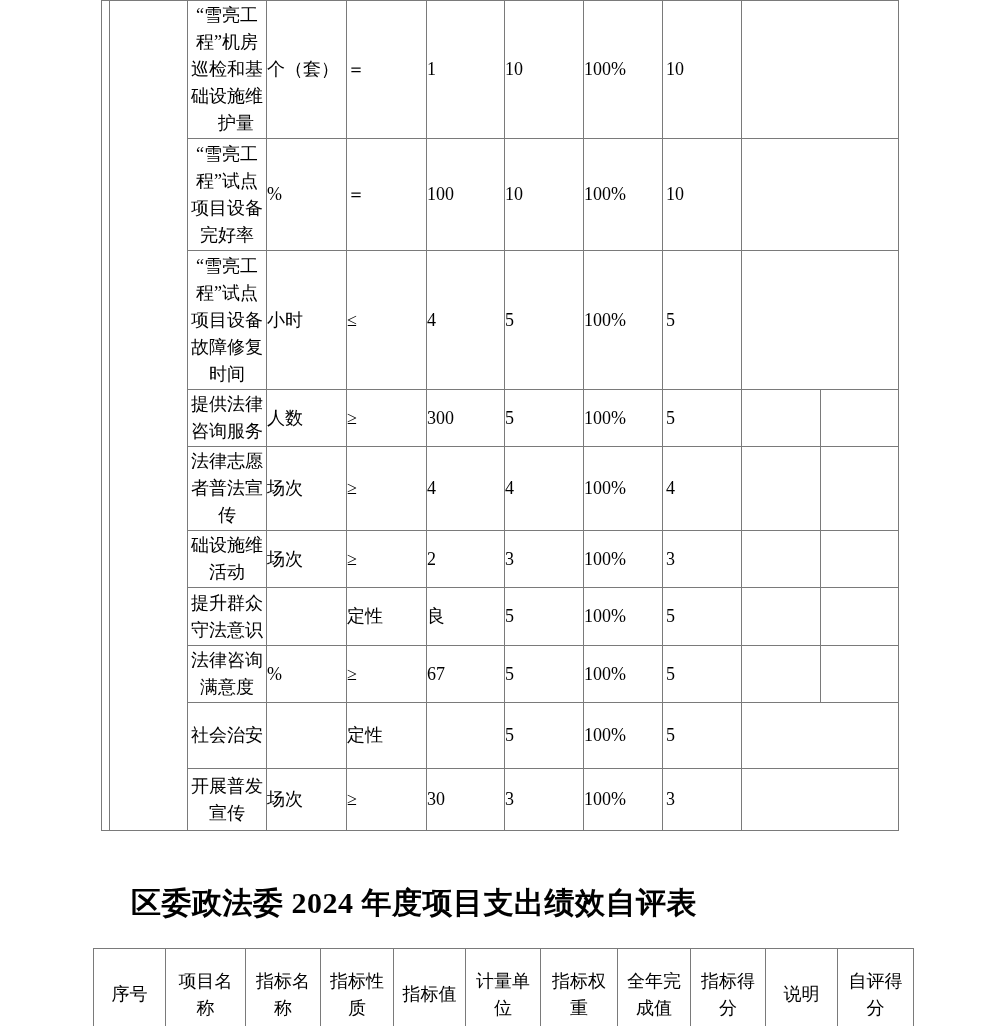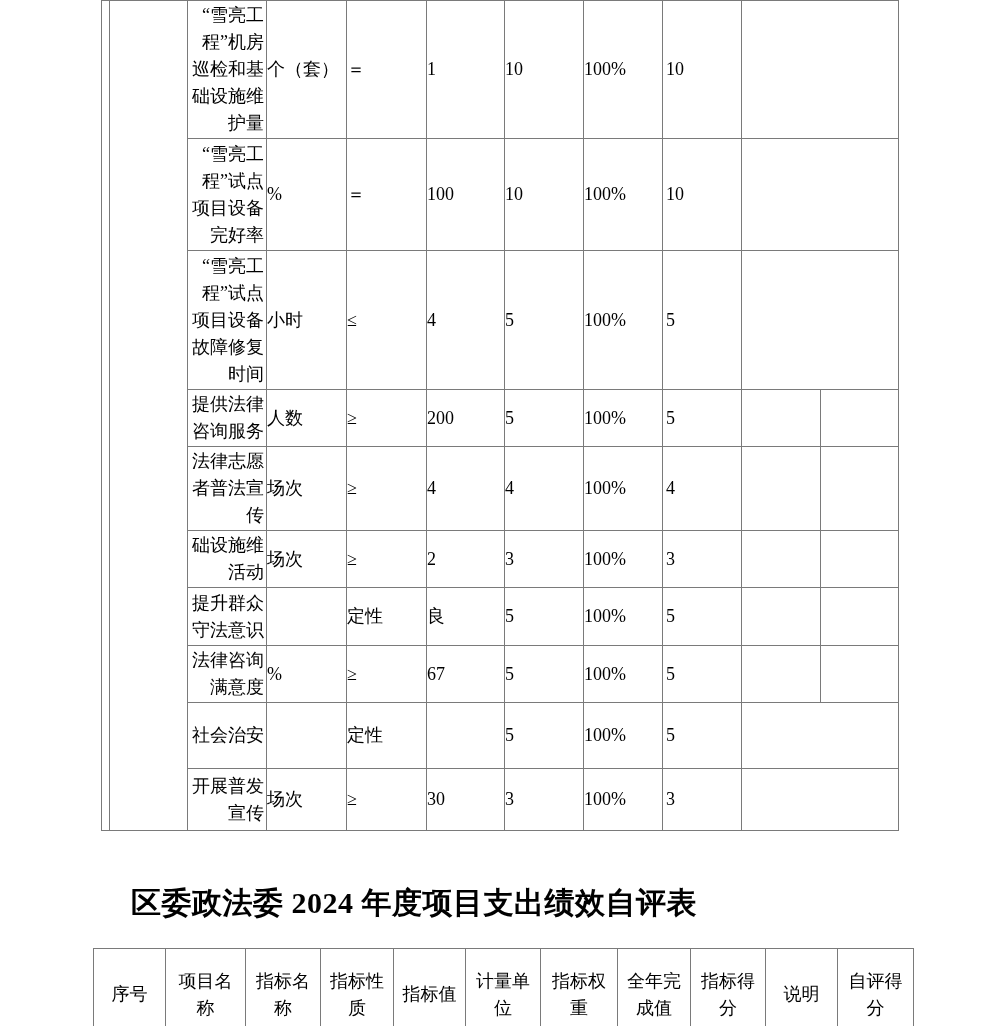--- a/index.html
+++ b/index.html
@@ -21,21 +21,21 @@
     border: 1px solid #7a7a7a;
     vertical-align: middle;
     font-size: 18px;
     line-height: 27px;
     font-weight: normal;
     overflow: hidden;
     padding: 0;
   }
   table.t1 { left: 101px; top: 0px; width: 797px; border: 1px solid #555555; }
   table.t1 td.name {
-    text-align: right;
+    text-align: center;
     white-space: pre-line;
     padding: 1px 2px;
   }
   table.t1 td.c { white-space: pre-line; }
   table.t1 td.score { text-align: left; padding-left: 3px; }
   table.t1 td.blank { background: #ffffff; }
 
   .title {
     position: absolute;
     left: 0; top: 883px;
@@ -113,21 +113,21 @@
     <td class="c">5</td>
     <td class="c">100%</td>
     <td class="score">5</td>
     <td class="blank" colspan="2"></td>
   </tr>
   <tr style="height:57px">
     <td class="name">提供法律
 咨询服务</td>
     <td class="c">人数</td>
     <td class="c">≥</td>
-    <td class="c">200</td>
+    <td class="c">300</td>
     <td class="c">5</td>
     <td class="c">100%</td>
     <td class="score">5</td>
     <td class="blank"></td>
     <td class="blank"></td>
   </tr>
   <tr style="height:84px">
     <td class="name">法律志愿
 者普法宣
 传</td>

